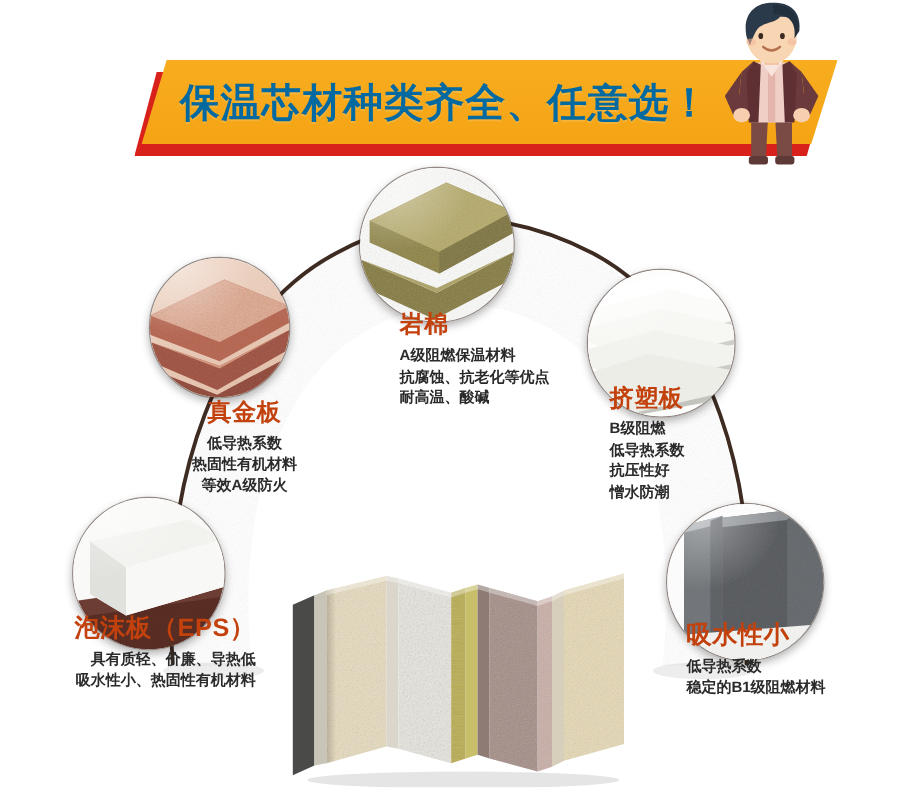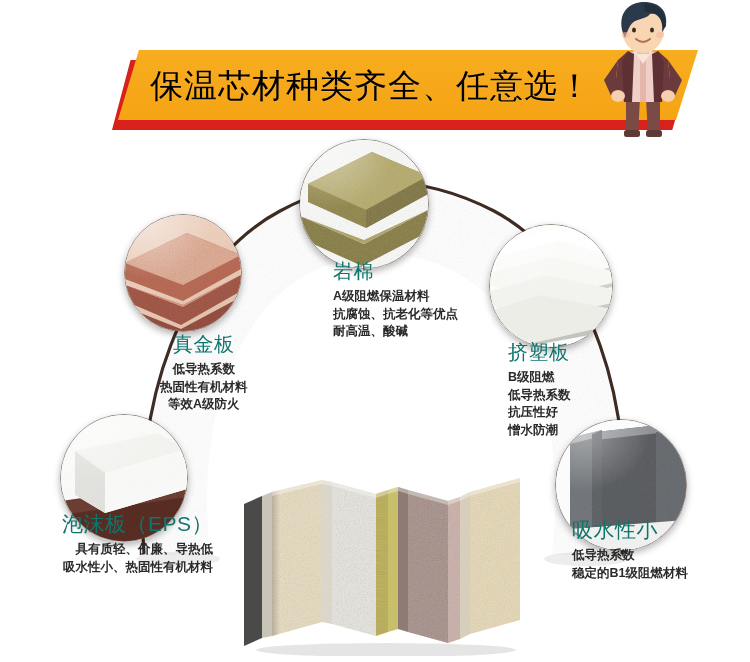--- a/index.html
+++ b/index.html
@@ -20,22 +20,22 @@
     clip-path:polygon(3.2% 0,100% 0,96.6% 100%,0 100%);
   }
   .banner-main{
     position:absolute;left:118px;top:26px;width:580px;height:70px;
     background:linear-gradient(180deg,#f7ad1e 0%,#f6a81a 55%,#f5a413 100%);
     clip-path:polygon(3.6% 0,100% 0,96.2% 100%,0 100%);
   }
   .banner-text{
     position:absolute;left:150px;top:40px;width:540px;height:44px;
     line-height:44px;
-    font-size:33px;font-weight:normal;letter-spacing:1px;
-    color:#000000;
+    font-size:33px;font-weight:bold;letter-spacing:1px;
+    color:#0369a1;
     white-space:nowrap;
     text-shadow:0 1px 0 rgba(255,255,255,.14);
   }
 
   
   .mascot{position:absolute;left:588px;top:2px;width:110px;height:136px;}
   .mascot svg{display:block;}
 
   
   .arch{position:absolute;left:120px;top:155px;width:520px;height:420px;}
@@ -57,31 +57,31 @@
   
   #bub-zhenjin{left:124px;top:214px;width:116px;height:116px;}
   #bub-yanmian{left:299px;top:139px;width:128px;height:128px;}
   #bub-jisu{left:489px;top:224px;width:122px;height:122px;}
   #bub-eps{left:60px;top:414px;width:126px;height:126px;}
   #bub-shimo{left:555px;top:419px;width:130px;height:130px;}
 
   
   .block{position:absolute;}
   .block .h{
-    font-size:20px;font-weight:normal;color:#0f766e;
+    font-size:20px;font-weight:bold;color:#c2410c;
     letter-spacing:.5px;line-height:24px;margin-bottom:5px;
     white-space:nowrap;
   }
   .block .li{
     font-size:12.5px;color:#2a2a2a;line-height:17.5px;white-space:nowrap;
     font-weight:600;
   }
   #txt-zhenjin{left:160px;top:332px;text-align:center;}
   #txt-yanmian{left:333px;top:259px;}
-  #txt-jisu{left:508px;top:340px;}
+  #txt-jisu{left:508px;top:320px;}
   #txt-eps{left:62px;top:512px;text-align:right;}
   #txt-shimo{left:572px;top:518px;}
   #txt-eps .h,#txt-shimo .h{font-size:21px;}
 
   
   .panels{position:absolute;left:236px;top:470px;width:290px;height:186px;}
   .panels svg{display:block;}
 </style>
 </head>
 <body>

